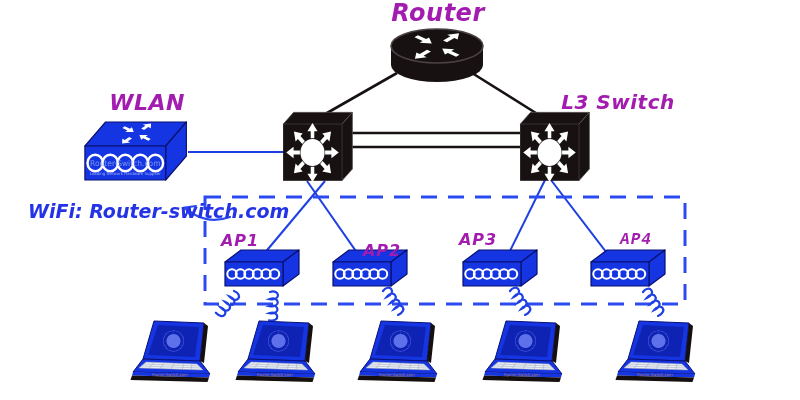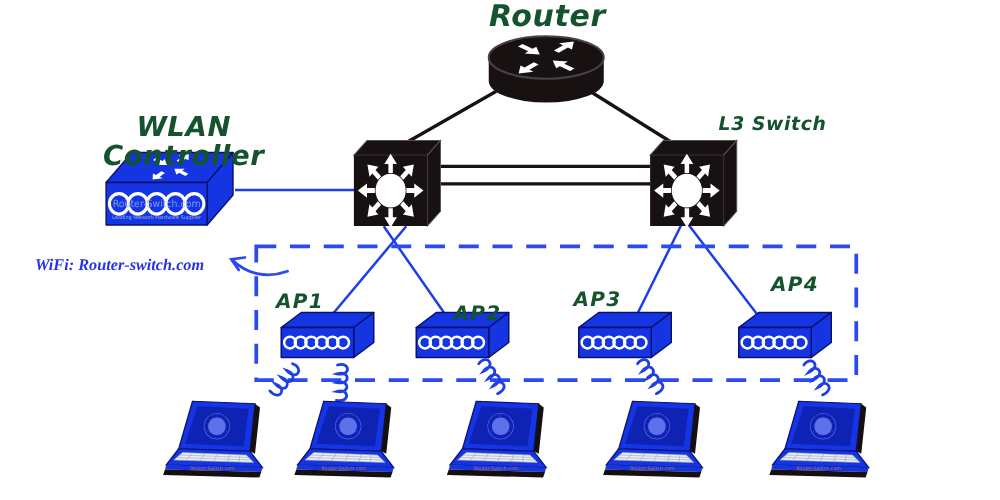--- a/index.html
+++ b/index.html
@@ -2,29 +2,29 @@
 <html><head>
 <meta charset="utf-8">
 <style>
   html,body{margin:0;padding:0;background:#ffffff;}
   #canvas{
     position:relative;width:800px;height:400px;background:#ffffff;overflow:hidden;
     font-family:"DejaVu Sans",sans-serif;
   }
   #diagram-svg{position:absolute;left:0;top:0;}
   .lbl{
-    position:absolute;color:#14532d;font-style:italic;font-weight:bold;
+    position:absolute;color:#a21caf;font-style:italic;font-weight:bold;
     text-align:center;letter-spacing:.5px;line-height:1.05;
     font-family:"DejaVu Sans",sans-serif;
   }
   .lbl-big{font-size:22px;}
   .lbl-ap{font-size:16px;letter-spacing:1px;}
   .note{
     position:absolute;color:#2433e6;font-style:italic;font-weight:bold;
-    font-size:13px;line-height:21px;white-space:nowrap;font-family:Liberation Serif, serif;
+    font-size:19px;line-height:21px;white-space:nowrap;
   }
 </style>
 </head>
 <body>
 
 <div id="canvas">
 
 <svg id="diagram-svg" width="800" height="400" viewBox="0 0 800 400">
   <defs>
 
@@ -207,27 +207,26 @@
       </g>
   <g transform="translate(615,318)">
         <use href="#laptop"></use>
       </g>
 </svg>
 
 <div class="lbl lbl-big" style="left:378px;top:1px;width:120px;font-size:24px;">Router</div>
 
 <div class="lbl lbl-big" style="left:68px;top:91px;width:158px;">
   <div>WLAN</div>
-  <div>Controller</div>
 </div>
 
-<div class="lbl lbl-big" style="left:548px;top:92px;width:140px;font-size:15px;">L3 Switch</div>
+<div class="lbl lbl-big" style="left:548px;top:92px;width:140px;font-size:20px;">L3 Switch</div>
 
 <div class="lbl lbl-ap" style="left:214px;top:233px;width:52px;">AP1</div>
 <div class="lbl lbl-ap" style="left:356px;top:243px;width:52px;">AP2</div>
 <div class="lbl lbl-ap" style="left:452px;top:232px;width:52px;text-align:center;">AP3</div>
-<div class="lbl lbl-ap" style="left:610px;top:220px;width:52px;">AP4</div>
+<div class="lbl lbl-ap" style="left:610px;top:232px;width:52px;font-family:Liberation Mono, monospace;">AP4</div>
 
 <div class="note" style="left:28px;top:201px;">
   <div>WiFi: Router-switch.com</div>
 </div>
 
 </div>
 
 </body></html>

